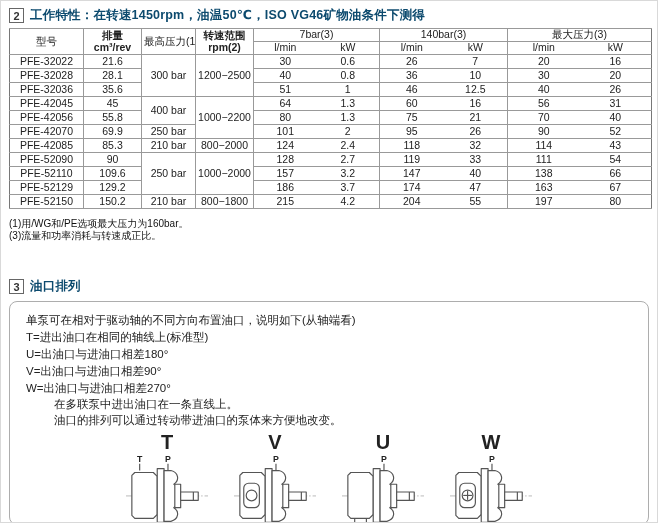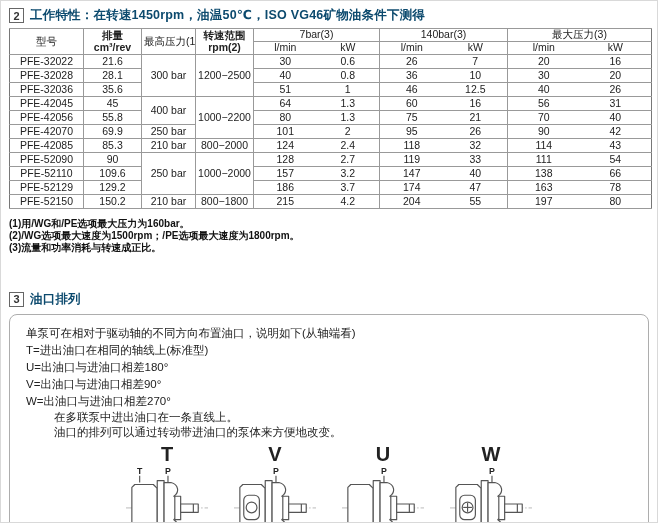--- a/index.html
+++ b/index.html
@@ -13,21 +13,21 @@
 
   table.perf { border-collapse:collapse; width:642px; margin:4px auto 9px; table-layout:fixed;
                border:1px solid #777; }
   table.perf th, table.perf td { border-top:1px solid #999; border-bottom:1px solid #999;
                font-size:10.5px; color:#222; text-align:center; padding:0 2px; font-weight:normal;
                line-height:1.1; height:14px; overflow:hidden; white-space:nowrap; }
   table.perf thead th { height:13px; }
   .vb { border-left:1px solid #999 !important; }
   .hdr2line div { font-size:10.5px;font-weight:bold; }
 
-  .footnotes { width:642px; margin:3px auto 0;font-weight:bold; }
+  .footnotes { width:642px; margin:3px auto 0; }
   .footnotes div { font-size:10px; color:#111; line-height:1.22; }
 
   .sec3-head { margin-top:36px; }
   .port-box { border:1px solid #adadad; border-radius:8px; margin-top:6px; padding:10px 16px 6px;
               height:224px; }
   .port-box p { font-size:11.5px; color:#222; line-height:1.48; }
   .port-box p.indent { padding-left:28px; line-height:1.32; }
 
   .pumps { display:flex; justify-content:center; gap:12px; margin-top:4px; }
   .pump { width:96px; text-align:center; }
@@ -143,21 +143,21 @@
       </tr>
       <tr>
         <td>PFE-42070</td>
         <td class="vb">69.9</td>
         <td class="vb">250 bar</td>
         <td class="vb">101</td>
           <td>2</td>
         <td class="vb">95</td>
           <td>26</td>
         <td class="vb">90</td>
-          <td>42</td>
+          <td>52</td>
       </tr>
       <tr>
         <td>PFE-42085</td>
         <td class="vb">85.3</td>
         <td class="vb">210 bar</td>
         <td class="vb">800−2000</td>
         <td class="vb">124</td>
           <td>2.4</td>
         <td class="vb">118</td>
           <td>32</td>
@@ -187,40 +187,39 @@
           <td>66</td>
       </tr>
       <tr>
         <td>PFE-52129</td>
         <td class="vb">129.2</td>
         <td class="vb">186</td>
           <td>3.7</td>
         <td class="vb">174</td>
           <td>47</td>
         <td class="vb">163</td>
-          <td>78</td>
+          <td>67</td>
       </tr>
       <tr>
         <td>PFE-52150</td>
         <td class="vb">150.2</td>
         <td class="vb">210 bar</td>
         <td class="vb">800−1800</td>
         <td class="vb">215</td>
           <td>4.2</td>
         <td class="vb">204</td>
           <td>55</td>
         <td class="vb">197</td>
           <td>80</td>
       </tr>
     </tbody>
   </table>
 
   <div class="footnotes">
     <div>(1)用/WG和/PE选项最大压力为160bar。</div>
-    <div>(2)/WG选项最大速度为1500rpm；/PE选项最大速度为1800rpm。</div>
     <div>(3)流量和功率消耗与转速成正比。</div>
   </div>
 
   <div class="sec-head sec3-head">
     <span class="num-box">3</span>
     <span class="sec-title">油口排列</span>
   </div>
 
   <div class="port-box">
     <p>单泵可在相对于驱动轴的不同方向布置油口，说明如下(从轴端看)</p>

